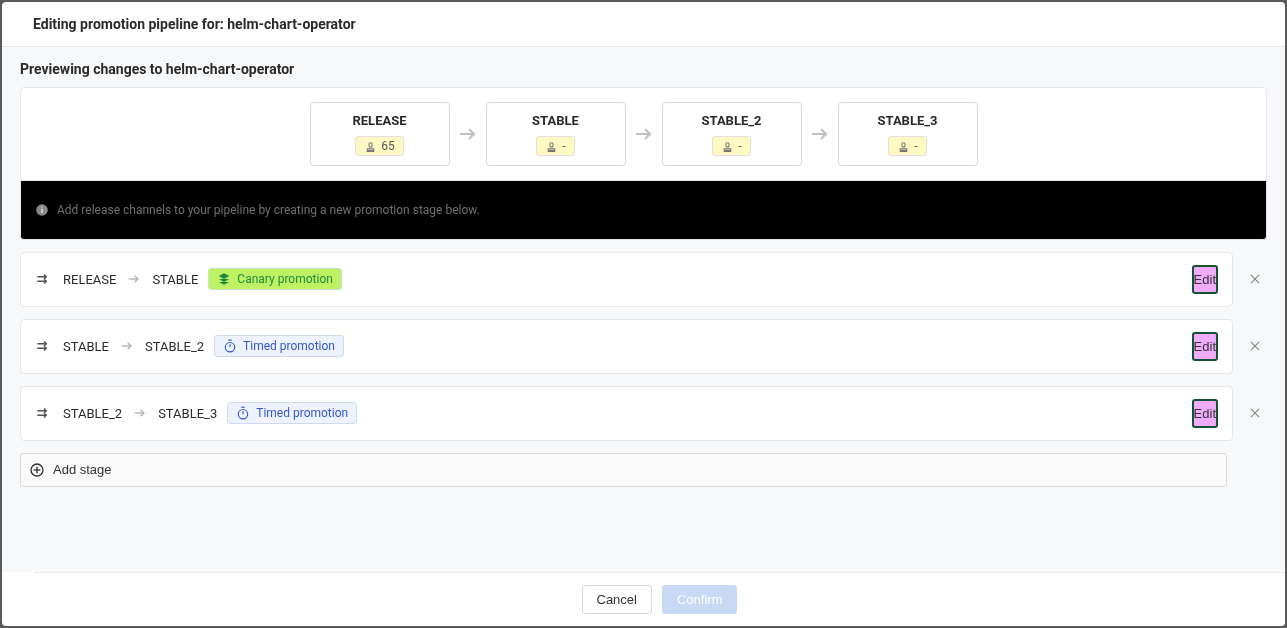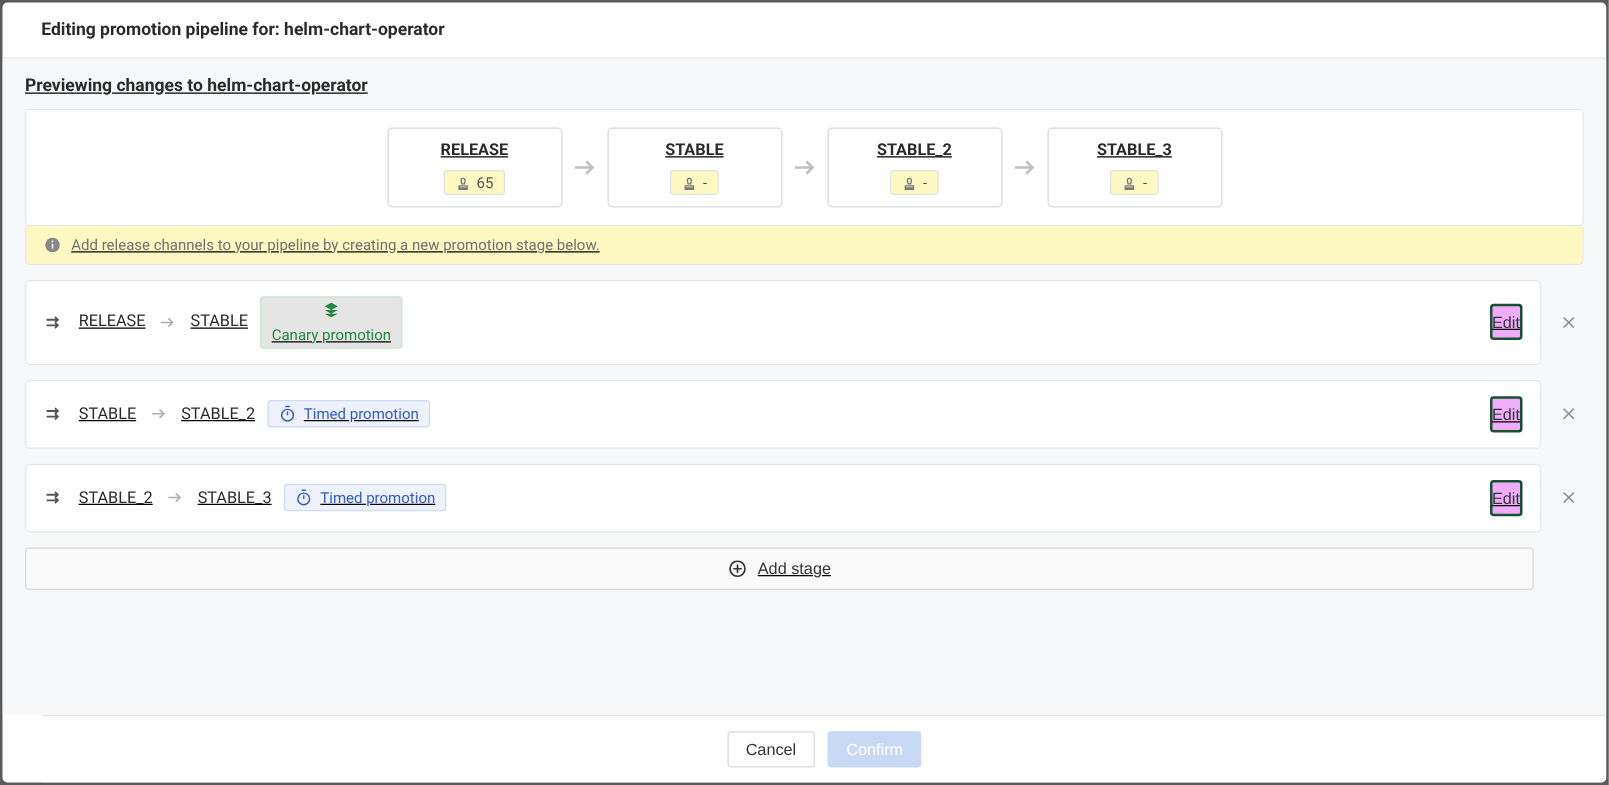--- a/index.html
+++ b/index.html
@@ -28,21 +28,20 @@
       border-bottom: 1px solid #e6e6e6;
       font-weight: 700;
       font-size: 14px;
       color: #2a2a2a;
     }
     .dialog-body {
       flex: 1;
       background: #f7f8f9;
       overflow: auto;
       padding: 0;
-      text-decoration: underline;
     }
     .preview-title {
       padding: 14px 18px 10px;
       font-weight: 700;
       font-size: 14px;
       color: #2a2a2a;
     }
     .pipeline-preview {
       background: #fff;
       border: 1px solid #e6e6e6;
@@ -78,26 +77,26 @@
       font-size: 12px;
       color: #555;
       background: #fef9c3;
     }
     .arrow-between {
       color: #bfbfbf;
       display: flex;
       align-items: center;
     }
     .info-banner {
-      background: #fef9c3;
+      background: #000000;
       border: 1px solid #e6e6e6;
       border-top: none;
       border-radius: 0 0 4px 4px;
       margin: 0 18px 12px;
-      padding: 8px 14px;
+      padding: 22px 14px;
       font-size: 12px;
       color: #707070;
       display: flex;
       align-items: flex-end;
       gap: 8px;
     }
     .stages-area {
       padding: 0 18px;
     }
     .stage-row-wrap {
@@ -134,23 +133,22 @@
       display: inline-flex;
       align-items: center;
       gap: 6px;
       border: 1px solid;
       border-radius: 3px;
       padding: 3px 8px;
       font-size: 12px;
     }
     .promo-badge.canary {
       border-color: #c6e5cf;
-      background: #e5e5e5;
+      background: #bef264;
       color: #1f8a3f;
-      flex-direction: column;
     }
     .promo-badge.timed {
       border-color: #cfd9f2;
       background: #eef2fc;
       color: #3358d4;
       justify-content: space-between;
     }
     .edit-btn {
       margin-left: auto;
       border: 2px solid #14532d;
@@ -176,21 +174,21 @@
       width: calc(100% - 40px);
       margin: 8px 0 18px;
       border: 1px solid #d9d9d9;
       background: #fafafa;
       padding: 8px;
       font-size: 13px;
       border-radius: 3px;
       cursor: pointer;
       display: flex;
       align-items: center;
-      justify-content: center;
+      justify-content: flex-start;
       gap: 8px;
       color: #333;
     }
     .dialog-footer {
       border-top: 1px solid #e6e6e6;
       padding: 12px 18px;
       display: flex;
       justify-content: center;
       gap: 10px;
       background: #fff;

